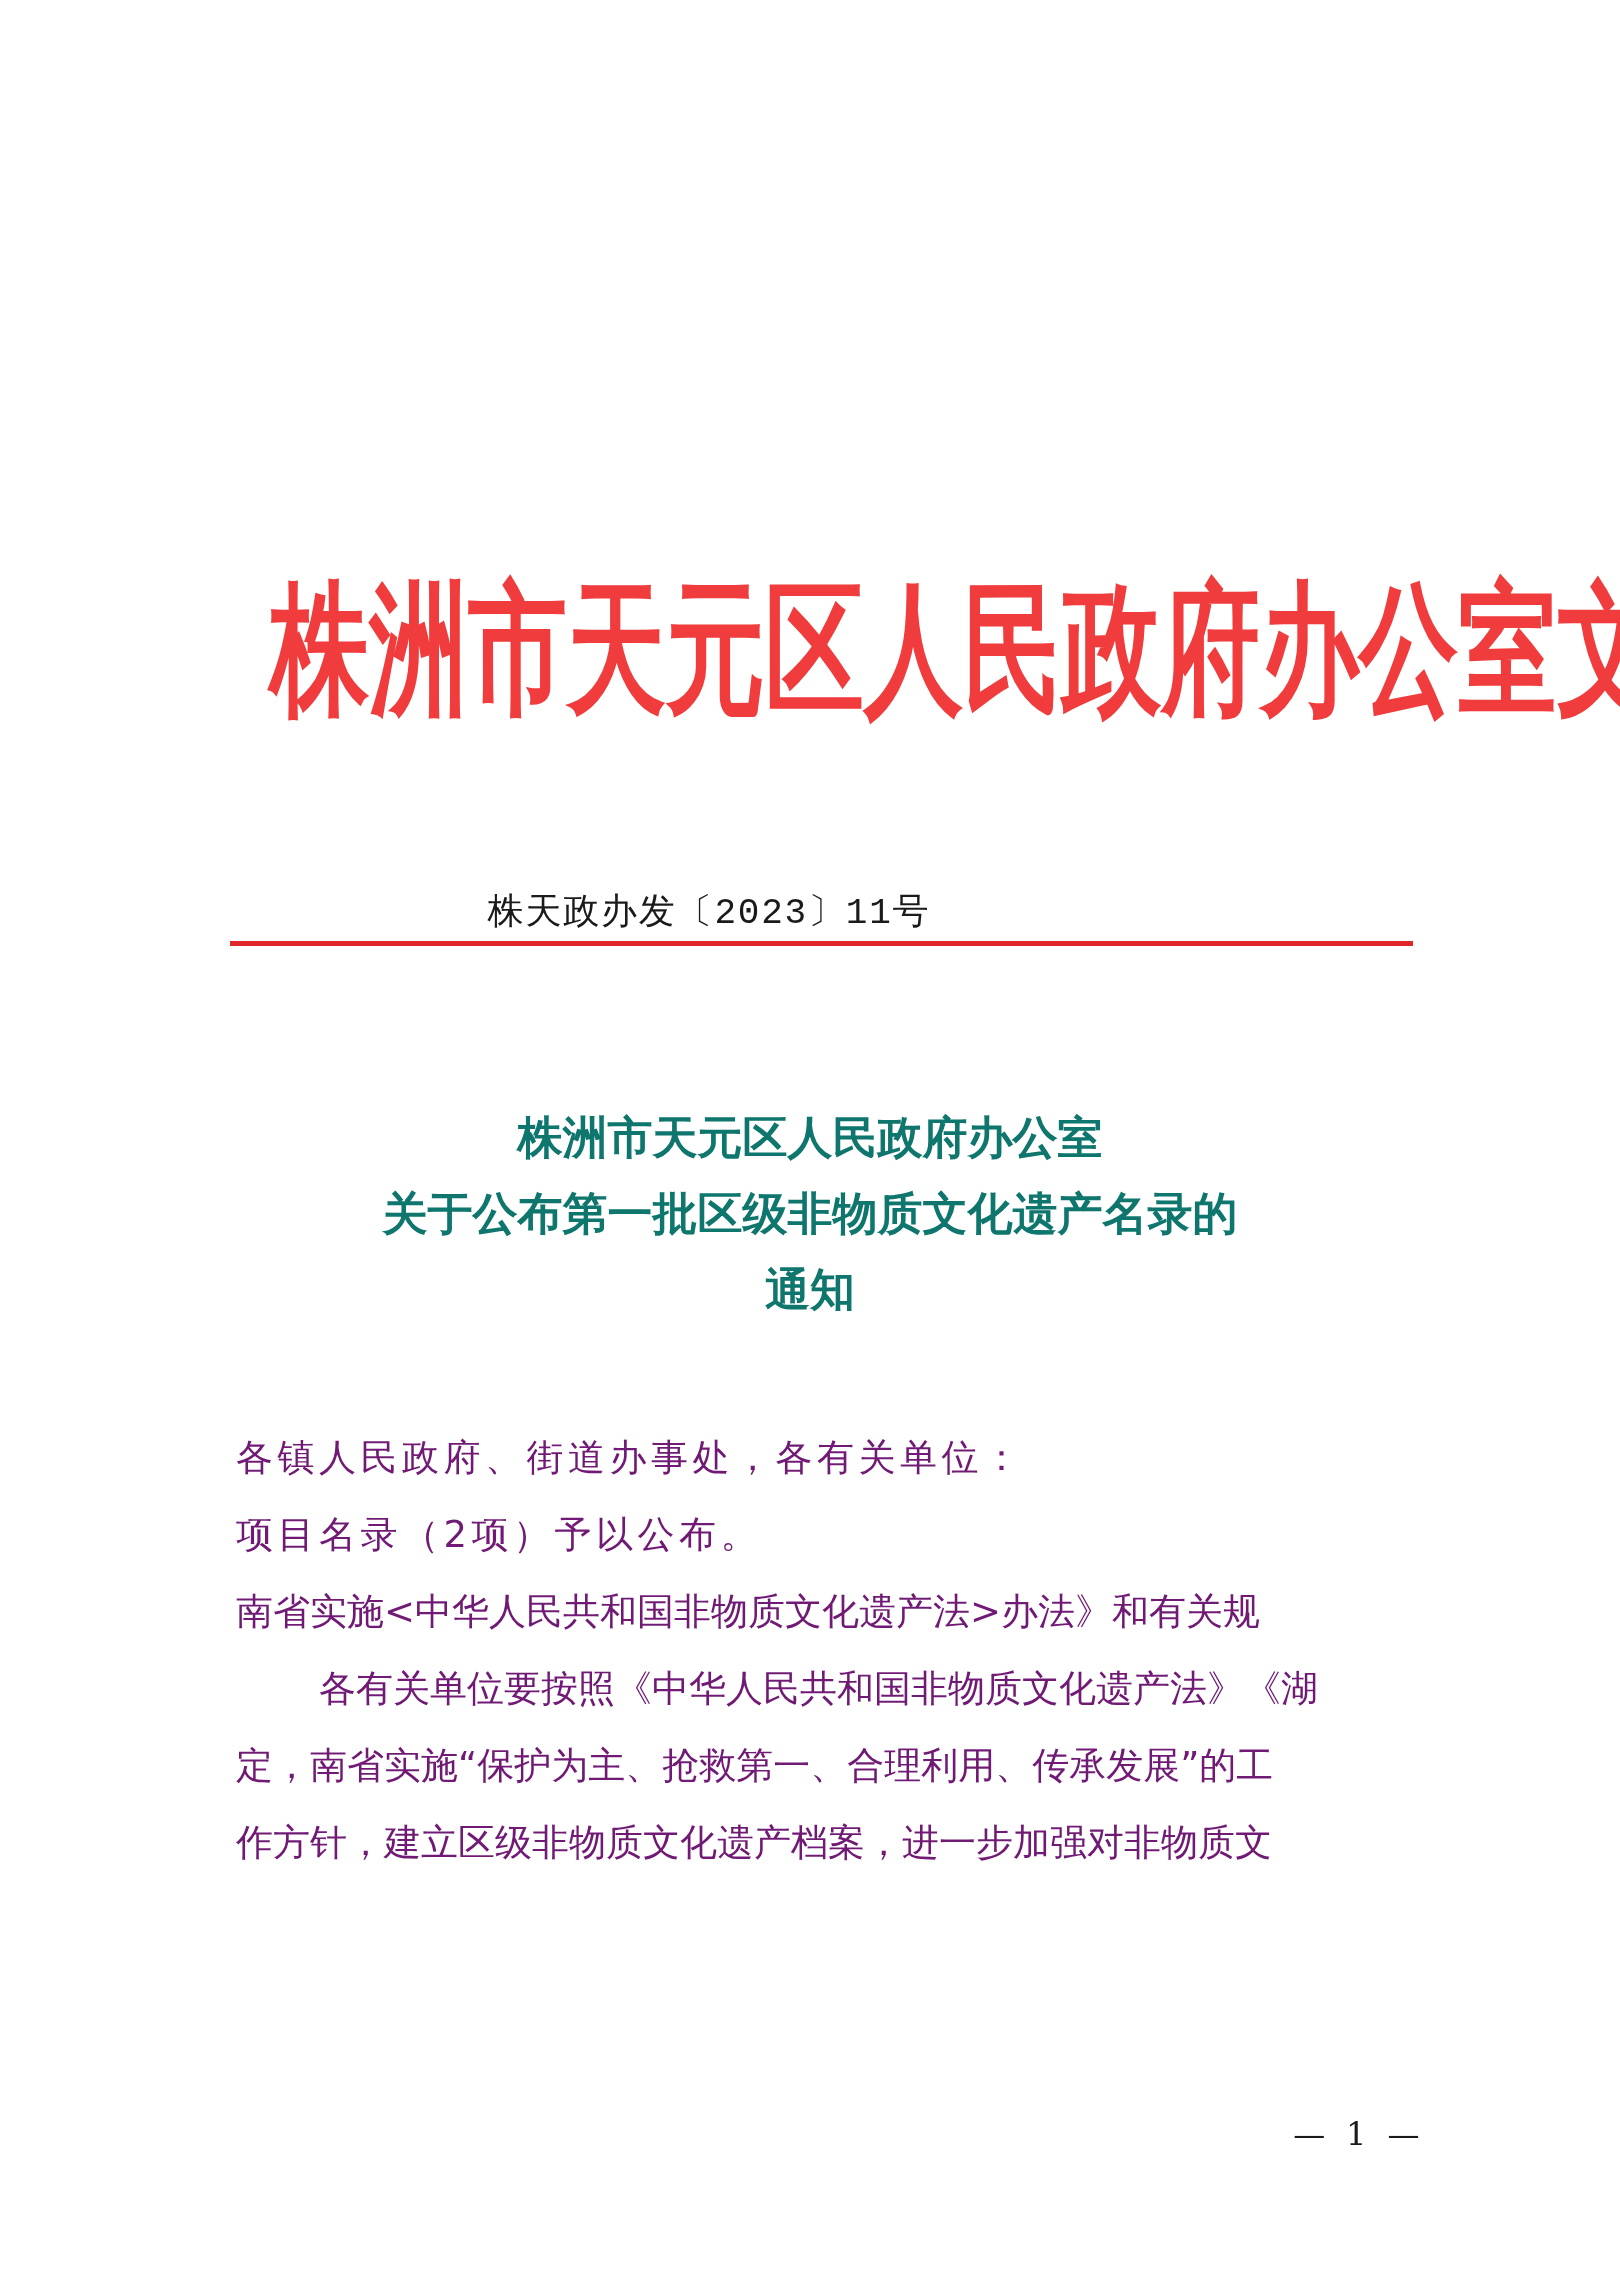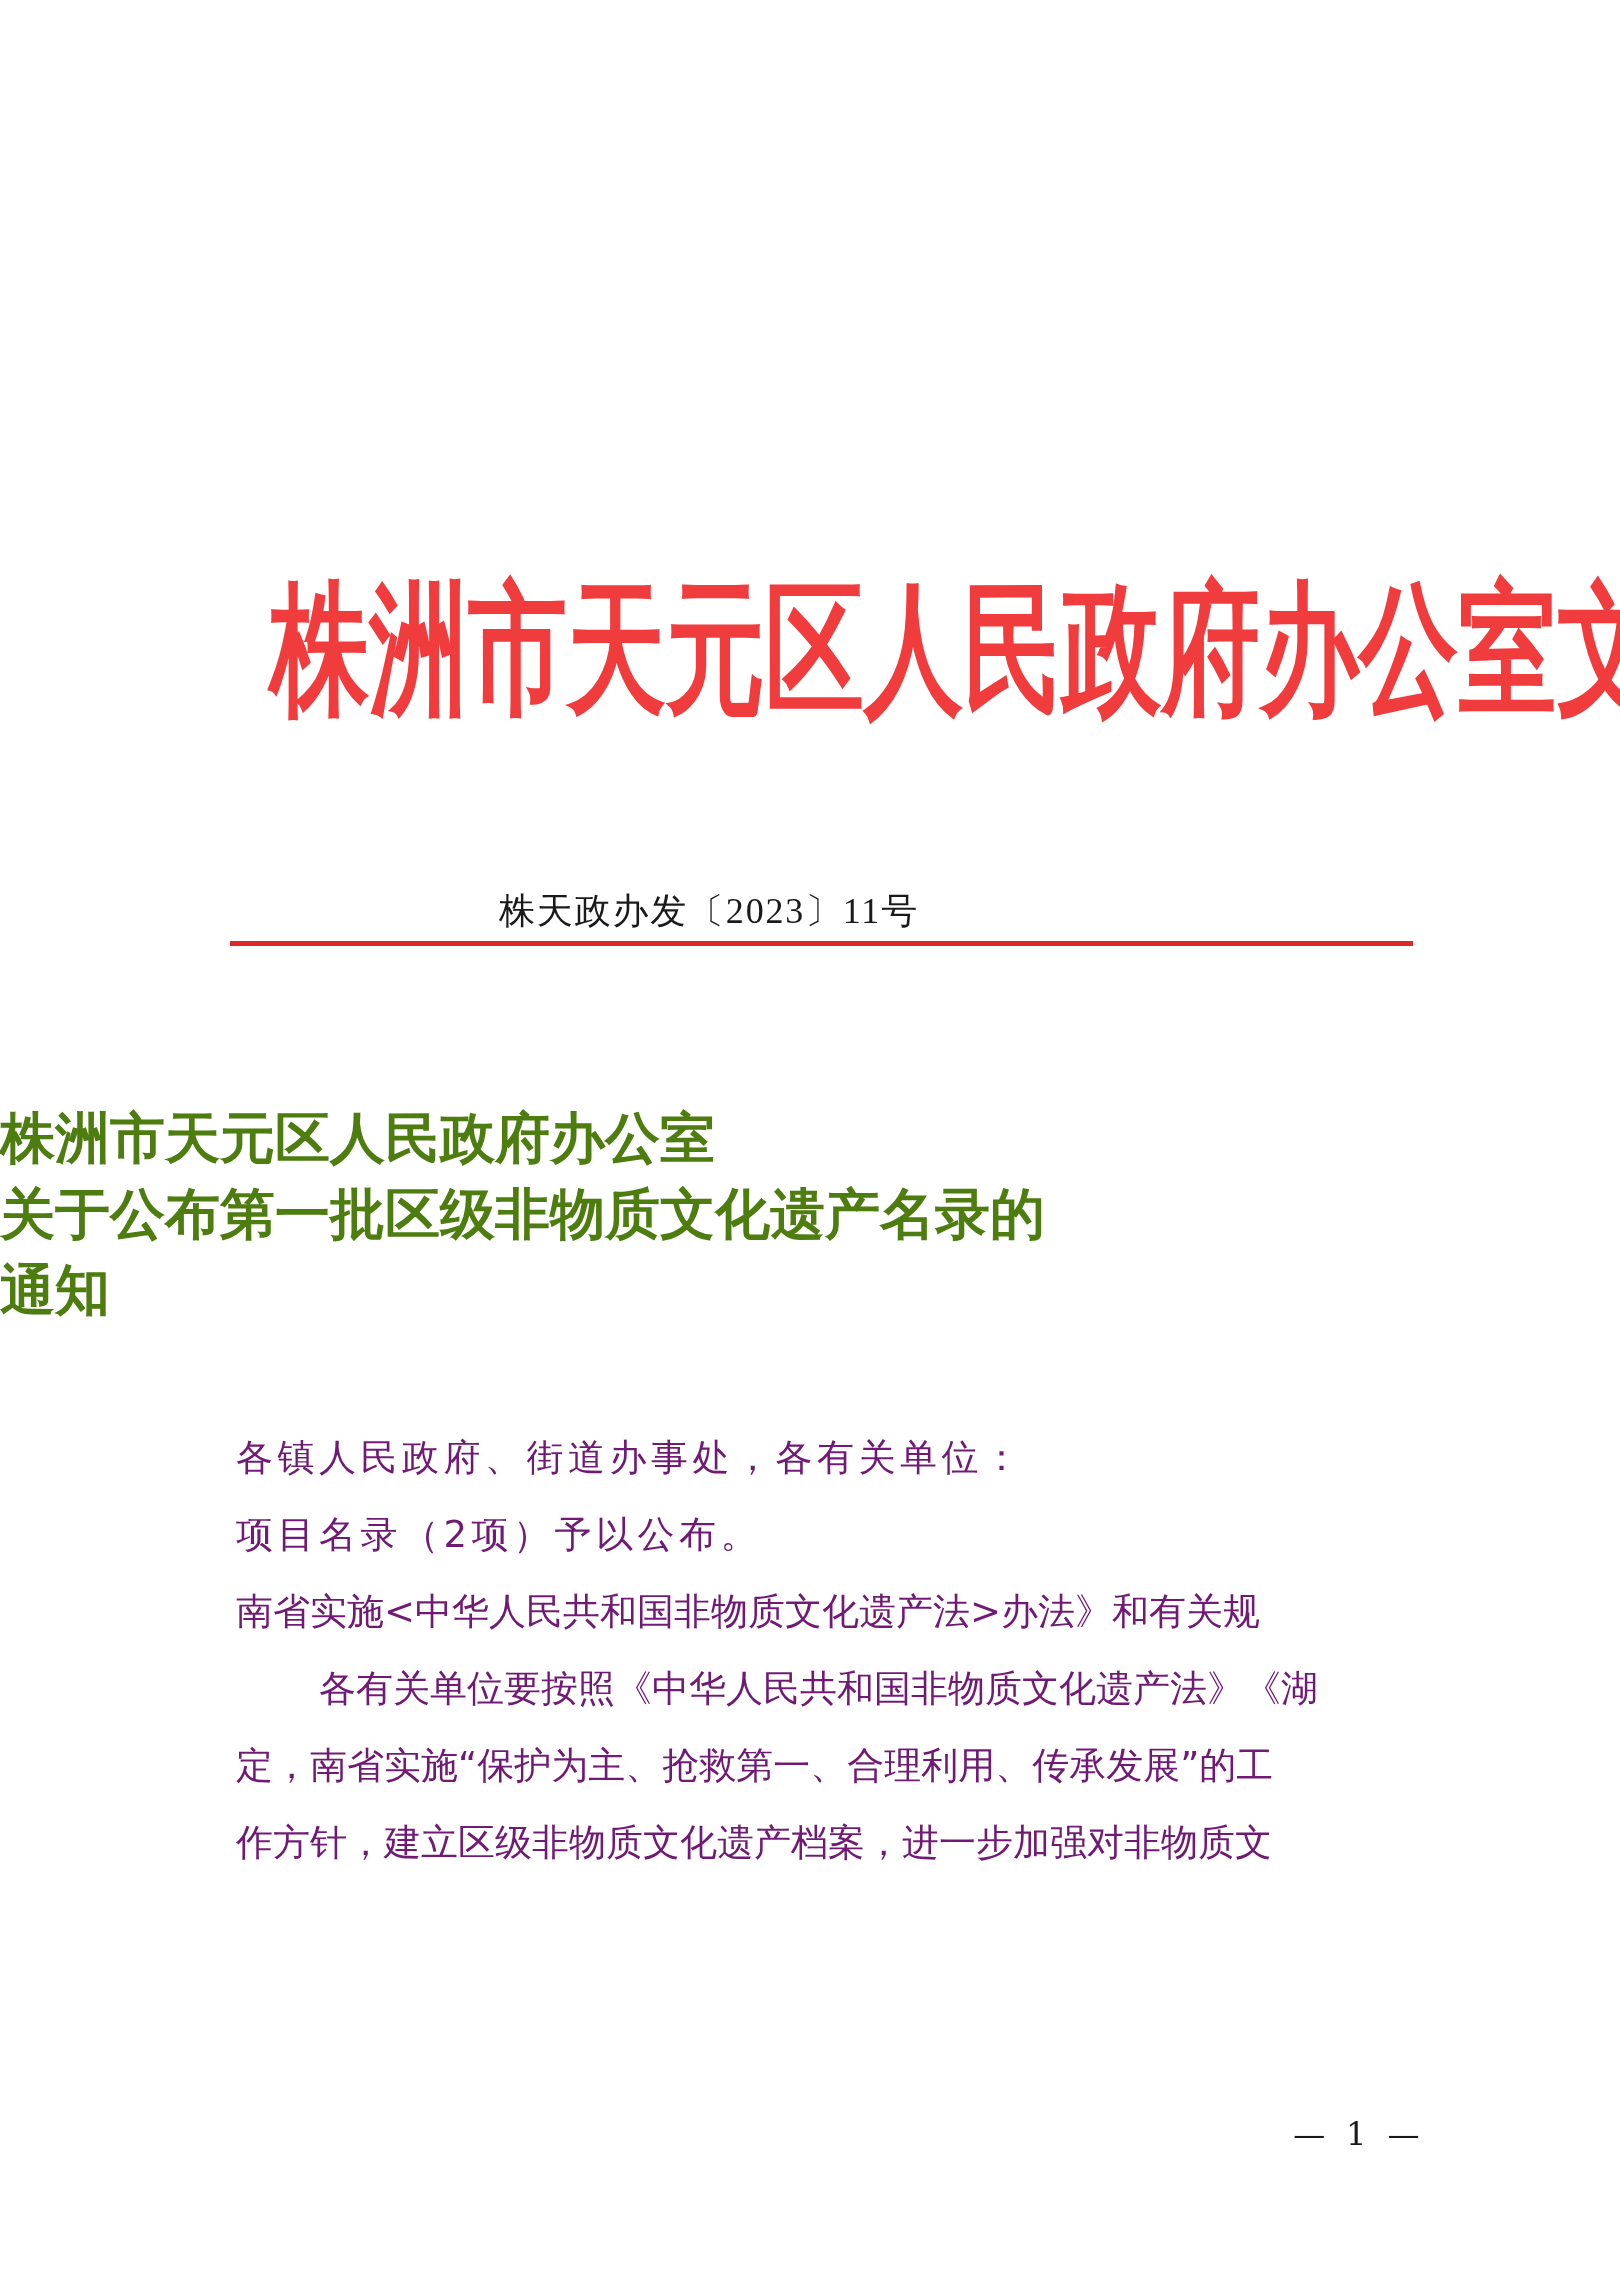--- a/index.html
+++ b/index.html
@@ -13,31 +13,31 @@
     .red-header span {
       display: inline-block; color: #f03c3c;
       font-family: "DejaVu Serif", serif; font-weight: bold;
       font-size: 99px; line-height: 1;
       transform: scaleY(1.45); transform-origin: center;
     }
 
     .doc-number {
       position: absolute; left: 0; width: 1418px; top: 887px;
       text-align: center; color: #1a1a1a;
-      font-family: Liberation Serif, serif; font-size: 36px; letter-spacing: 1.8px;
+      font-family: Liberation Mono, monospace; font-size: 36px; letter-spacing: 1.8px;
     }
     .red-rule {
       position: absolute; left: 230px; top: 941px; width: 1183px; height: 4.5px;
       background: #e0282a;
     }
 
     .title-block {
       position: absolute; left: 0; width: 1620px; top: 1100px;
-      text-align: left; color: #4d7c0f;
-      font-family: "DejaVu Serif", serif; font-weight: bold; font-size: 55px;
+      text-align: center; color: #0f766e;
+      font-family: "DejaVu Serif", serif; font-weight: bold; font-size: 45px;
     }
     .title-block div { height: 76px; line-height: 76px; }
 
     .body-text {
       position: absolute; left: 236px; width: 1188px; top: 1419px;
       color: #701a75; font-family: "DejaVu Sans", sans-serif; font-size: 37px;
     }
     .body-text .line {
       height: 77px; line-height: 77px; white-space: nowrap;
       display: flex; justify-content: space-between;

